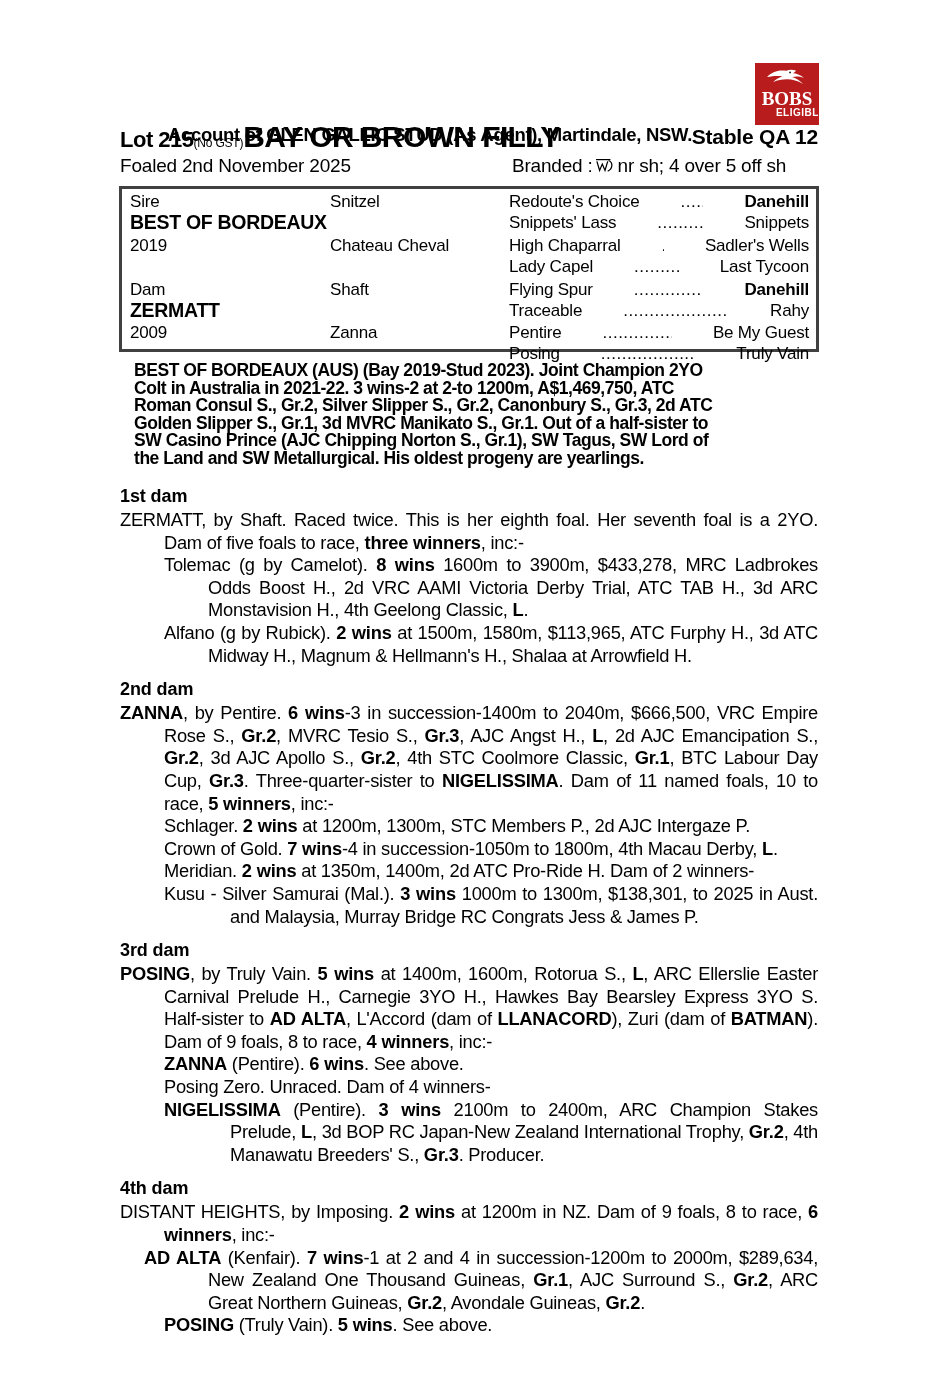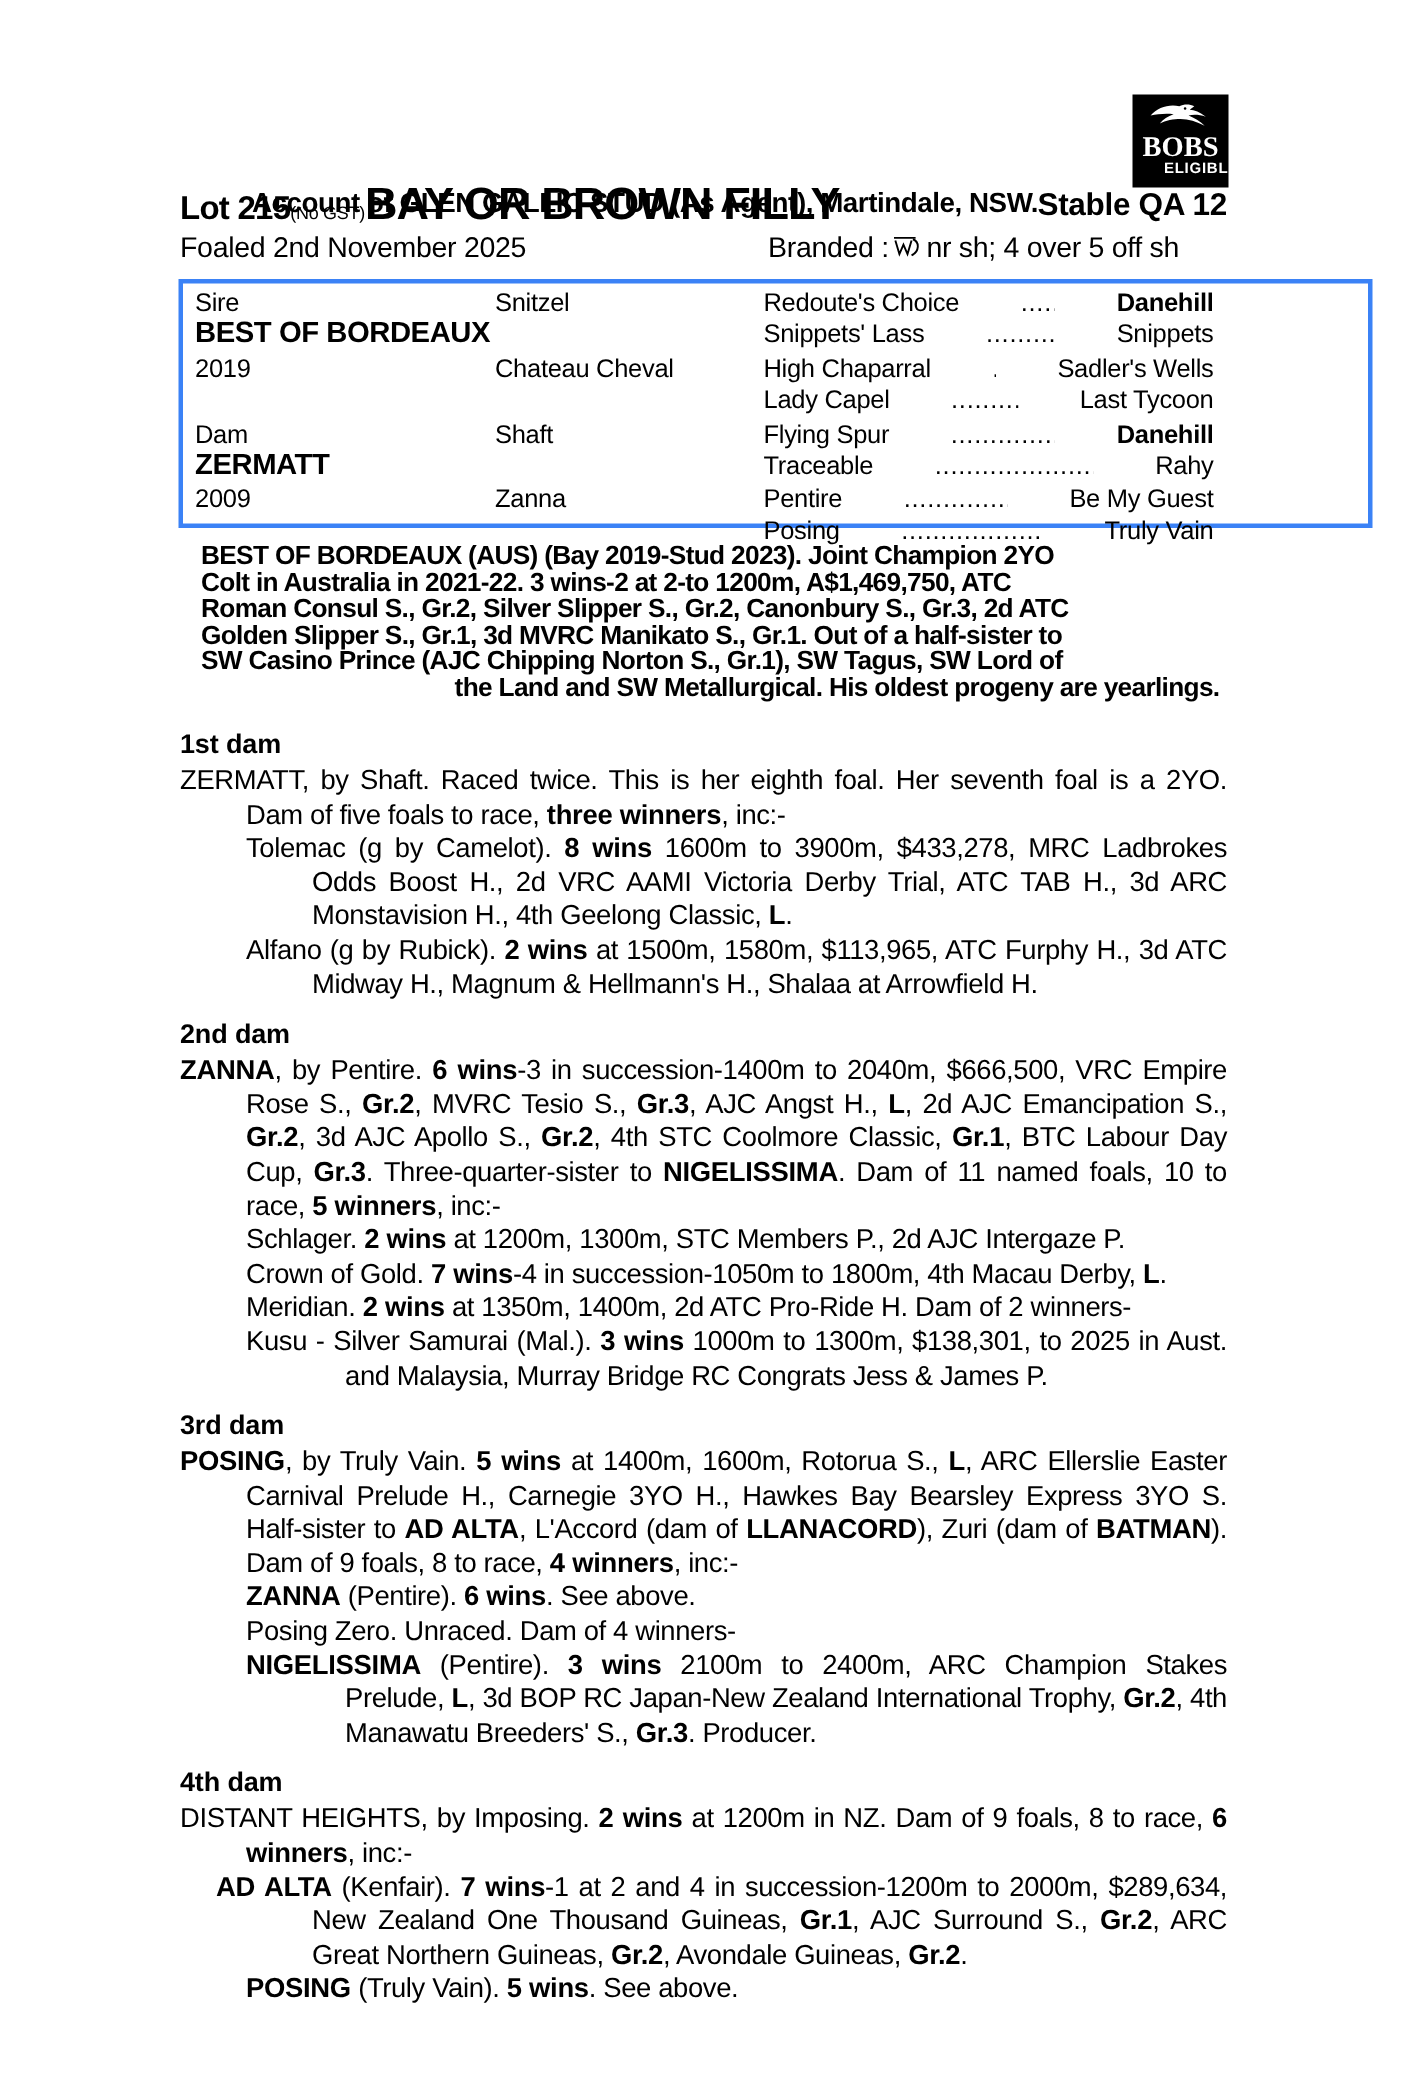--- a/index.html
+++ b/index.html
@@ -23,21 +23,21 @@
     height: 1400px;
   }
 
   
   .bobs-logo {
     position: absolute;
     left: 755px;
     top: 63px;
     width: 64px;
     height: 62px;
-    background: #000000;
+    background: #b91c1c;
     display: flex;
     flex-direction: column;
     align-items: center;
     justify-content: flex-start;
     padding-top: 3px;
     box-sizing: border-box;
   }
   .bobs-horse { width: 46px; height: 22px; display:block; }
   .bobs-word {
     color: #ffffff;
@@ -126,23 +126,23 @@
     width: 22px;
     height: 18px;
     margin: 0 2px 0 1px;
   }
 
   
   .ped-table {
     position: absolute;
     left: 119px;
     top: 186px;
-    width: 796px;
+    width: 700px;
     height: 166px;
-    border: 3px solid #3b82f6;
+    border: 3px solid #404040;
     box-sizing: border-box;
   }
   .ped-inner {
     position: relative;
     width: 100%;
     height: 100%;
   }
   .ped-row {
     position: absolute;
     left: 0;
@@ -183,21 +183,21 @@
     top: 362px;
     width: 679px;
     font-weight: bold;
     font-size: 17.5px;
     line-height: 17.6px;
     letter-spacing: -0.45px;
     text-align: justify;
     text-justify: inter-word;
   }
   .sire-block > span { display: block; }
-  .sire-block .lastline { text-align: right; }
+  .sire-block .lastline { text-align: left; }
 
   
   .body {
     position: absolute;
     left: 120px;
     top: 484px;
     width: 698px;
     font-size: 18.3px;
     line-height: 22.6px;
     letter-spacing: -0.25px;

